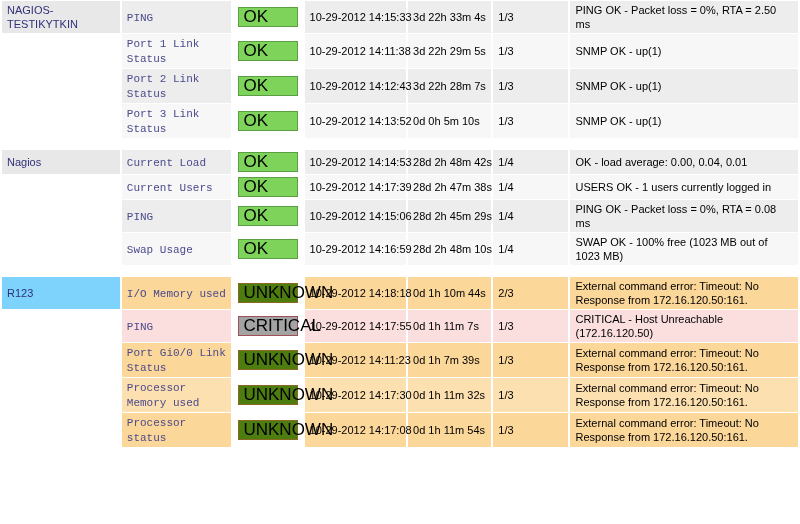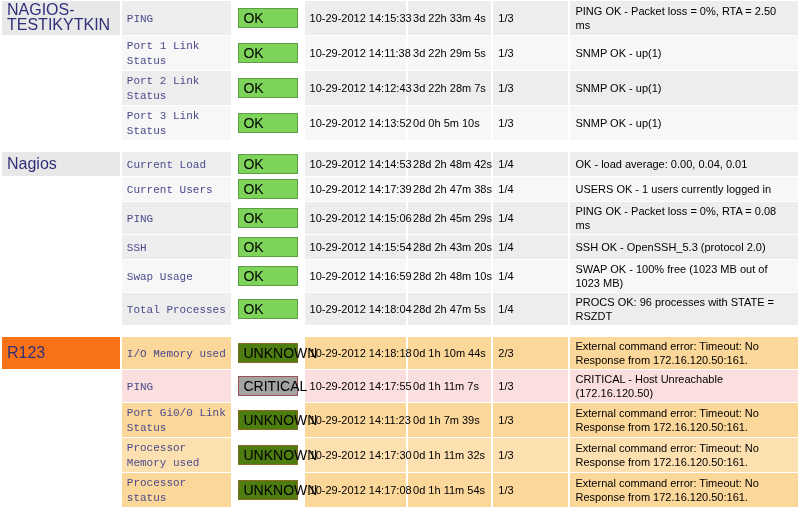--- a/index.html
+++ b/index.html
@@ -38,24 +38,24 @@
 
   
   td.host {
     vertical-align: top;
     padding-top: 4px;
     padding-left: 8px;
   }
   td.host .hostlink {
     color: #30307a;
     text-decoration: none;
-    font-size: 16px;
+    font-size: 11px;
   }
   td.host.filled-ok      { background: #e8e8e8; }
-  td.host.filled-crit    { background: #f97316; }
+  td.host.filled-crit    { background: #7dd3fc; }
   td.host.empty          { background: transparent; }
 
   
   td.service {
     padding-left: 8px;
   }
   td.service .svclink {
     color: #4a4a8c;
     text-decoration: none;
     font-family: Liberation Mono, monospace;
@@ -63,21 +63,21 @@
 
   
   td.statuscell {
     padding: 0;
   }
   .badge {
     display: block;
     height: 100%;
     box-sizing: border-box;
     padding: 2px 4px;
-    font-size: 14px;
+    font-size: 17px;
     color: #000;
     border: 1px solid #7a7a55;
     text-align: left;
     line-height: 14px;
   }
   .badge.ok       { background: #7ed45a; border-color: #5c9e43; }
   .badge.unknown  { background: #4d7c0f; border-color: #8a6a22; }
   .badge.critical { background: #a3a3a3; border-color: #9e5058; }
 
   
@@ -192,52 +192,30 @@
         <td class="host empty"></td>
         <td class="service"><a class="svclink" href="#">PING</a></td>
         <td class="statuscell">
           <span class="badge ok">OK</span>
         </td>
         <td class="data">10-29-2012 14:15:06</td>
         <td class="data">28d 2h 45m 29s</td>
         <td class="data">1/4</td>
         <td class="info">PING OK - Packet loss = 0%, RTA = 0.08 ms</td>
       </tr>
-      <tr class="state-ok">
-        <td class="host empty"></td>
-        <td class="service"><a class="svclink" href="#">SSH</a></td>
-        <td class="statuscell">
-          <span class="badge ok">OK</span>
-        </td>
-        <td class="data">10-29-2012 14:15:54</td>
-        <td class="data">28d 2h 43m 20s</td>
-        <td class="data">1/4</td>
-        <td class="info">SSH OK - OpenSSH_5.3 (protocol 2.0)</td>
-      </tr>
       <tr class="state-ok alt">
         <td class="host empty"></td>
         <td class="service"><a class="svclink" href="#">Swap Usage</a></td>
         <td class="statuscell">
           <span class="badge ok">OK</span>
         </td>
         <td class="data">10-29-2012 14:16:59</td>
         <td class="data">28d 2h 48m 10s</td>
         <td class="data">1/4</td>
         <td class="info">SWAP OK - 100% free (1023 MB out of 1023 MB)</td>
-      </tr>
-      <tr class="state-ok">
-        <td class="host empty"></td>
-        <td class="service"><a class="svclink" href="#">Total Processes</a></td>
-        <td class="statuscell">
-          <span class="badge ok">OK</span>
-        </td>
-        <td class="data">10-29-2012 14:18:04</td>
-        <td class="data">28d 2h 47m 5s</td>
-        <td class="data">1/4</td>
-        <td class="info">PROCS OK: 96 processes with STATE = RSZDT</td>
       </tr>
       <tr class="spacer">
         <td colspan="7"></td>
       </tr>
       <tr class="state-unknown">
         <td class="host filled-crit"><a class="hostlink" href="#">R123</a></td>
         <td class="service"><a class="svclink" href="#">I/O Memory used</a></td>
         <td class="statuscell">
           <span class="badge unknown">UNKNOWN</span>
         </td>

